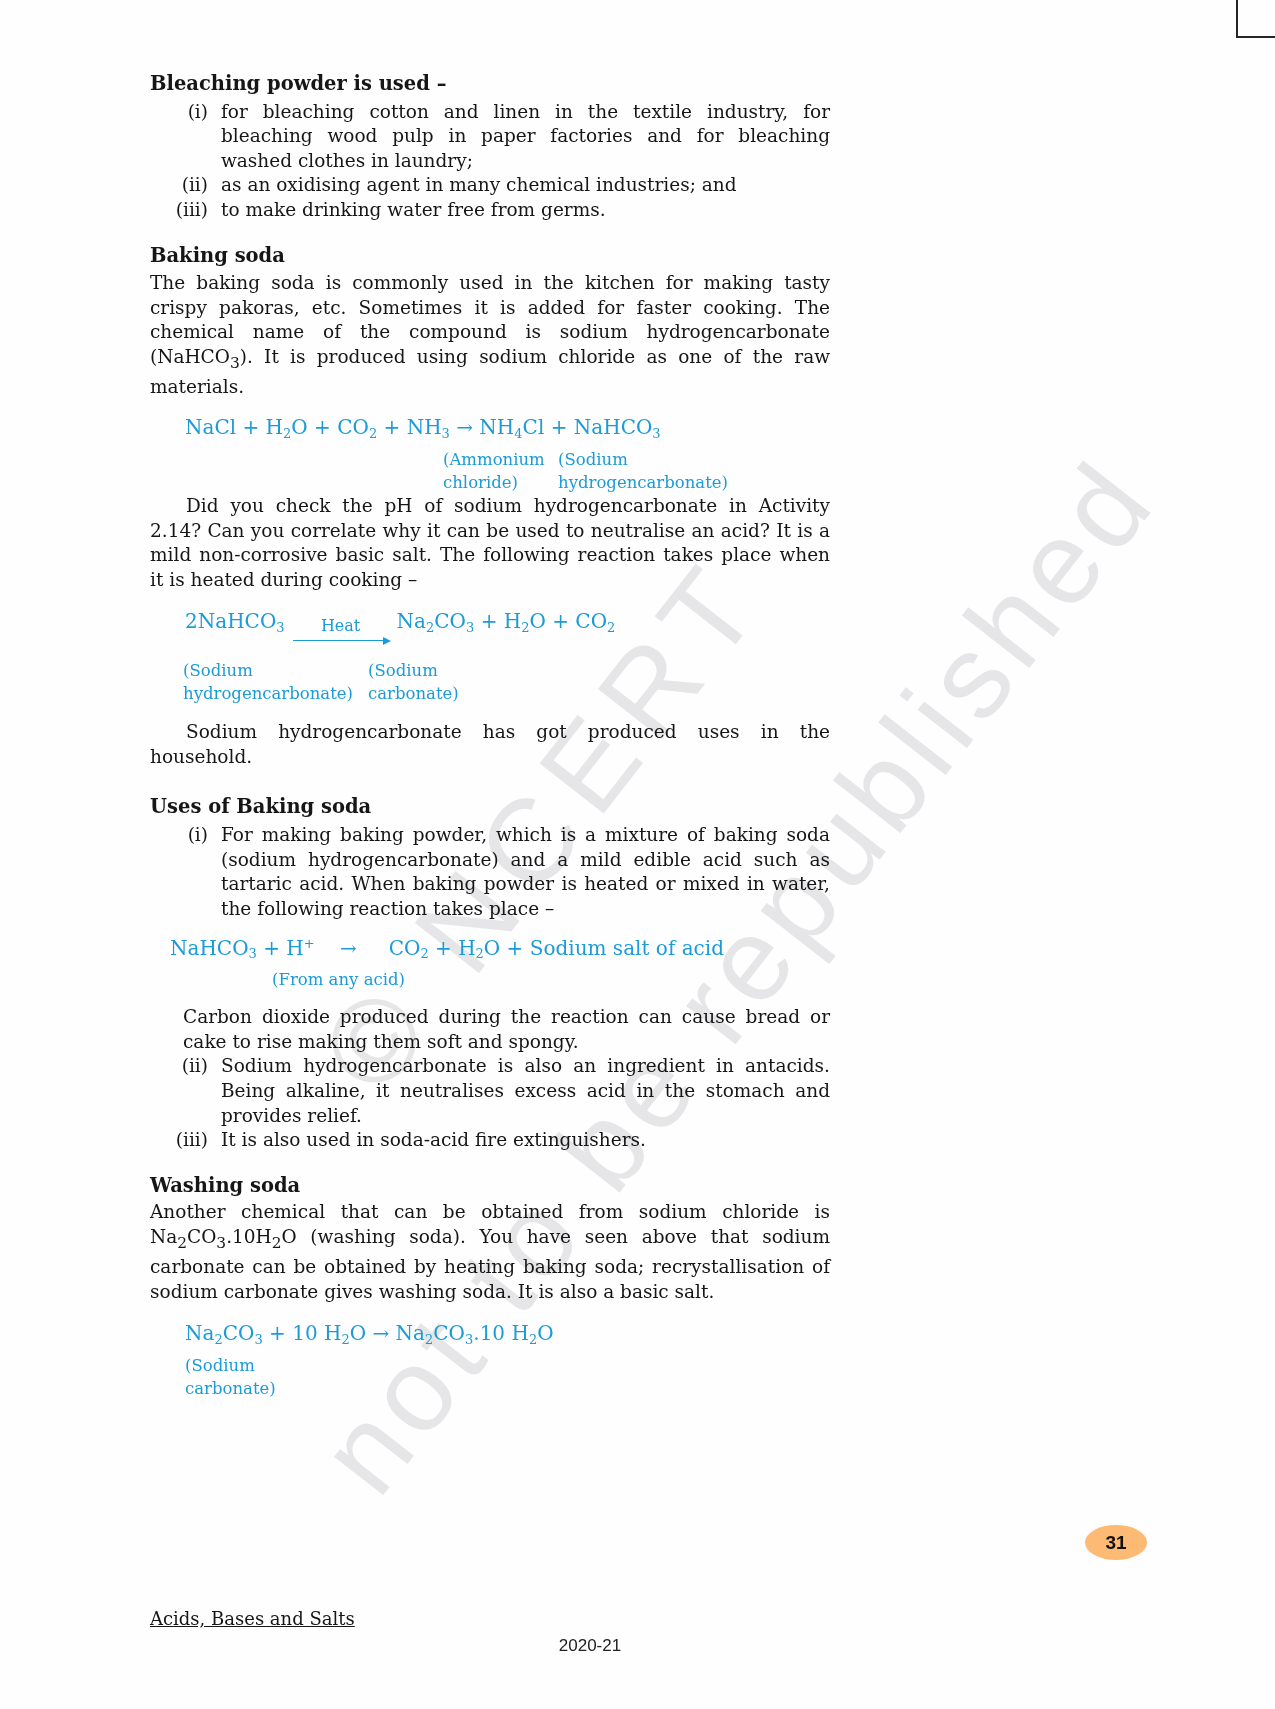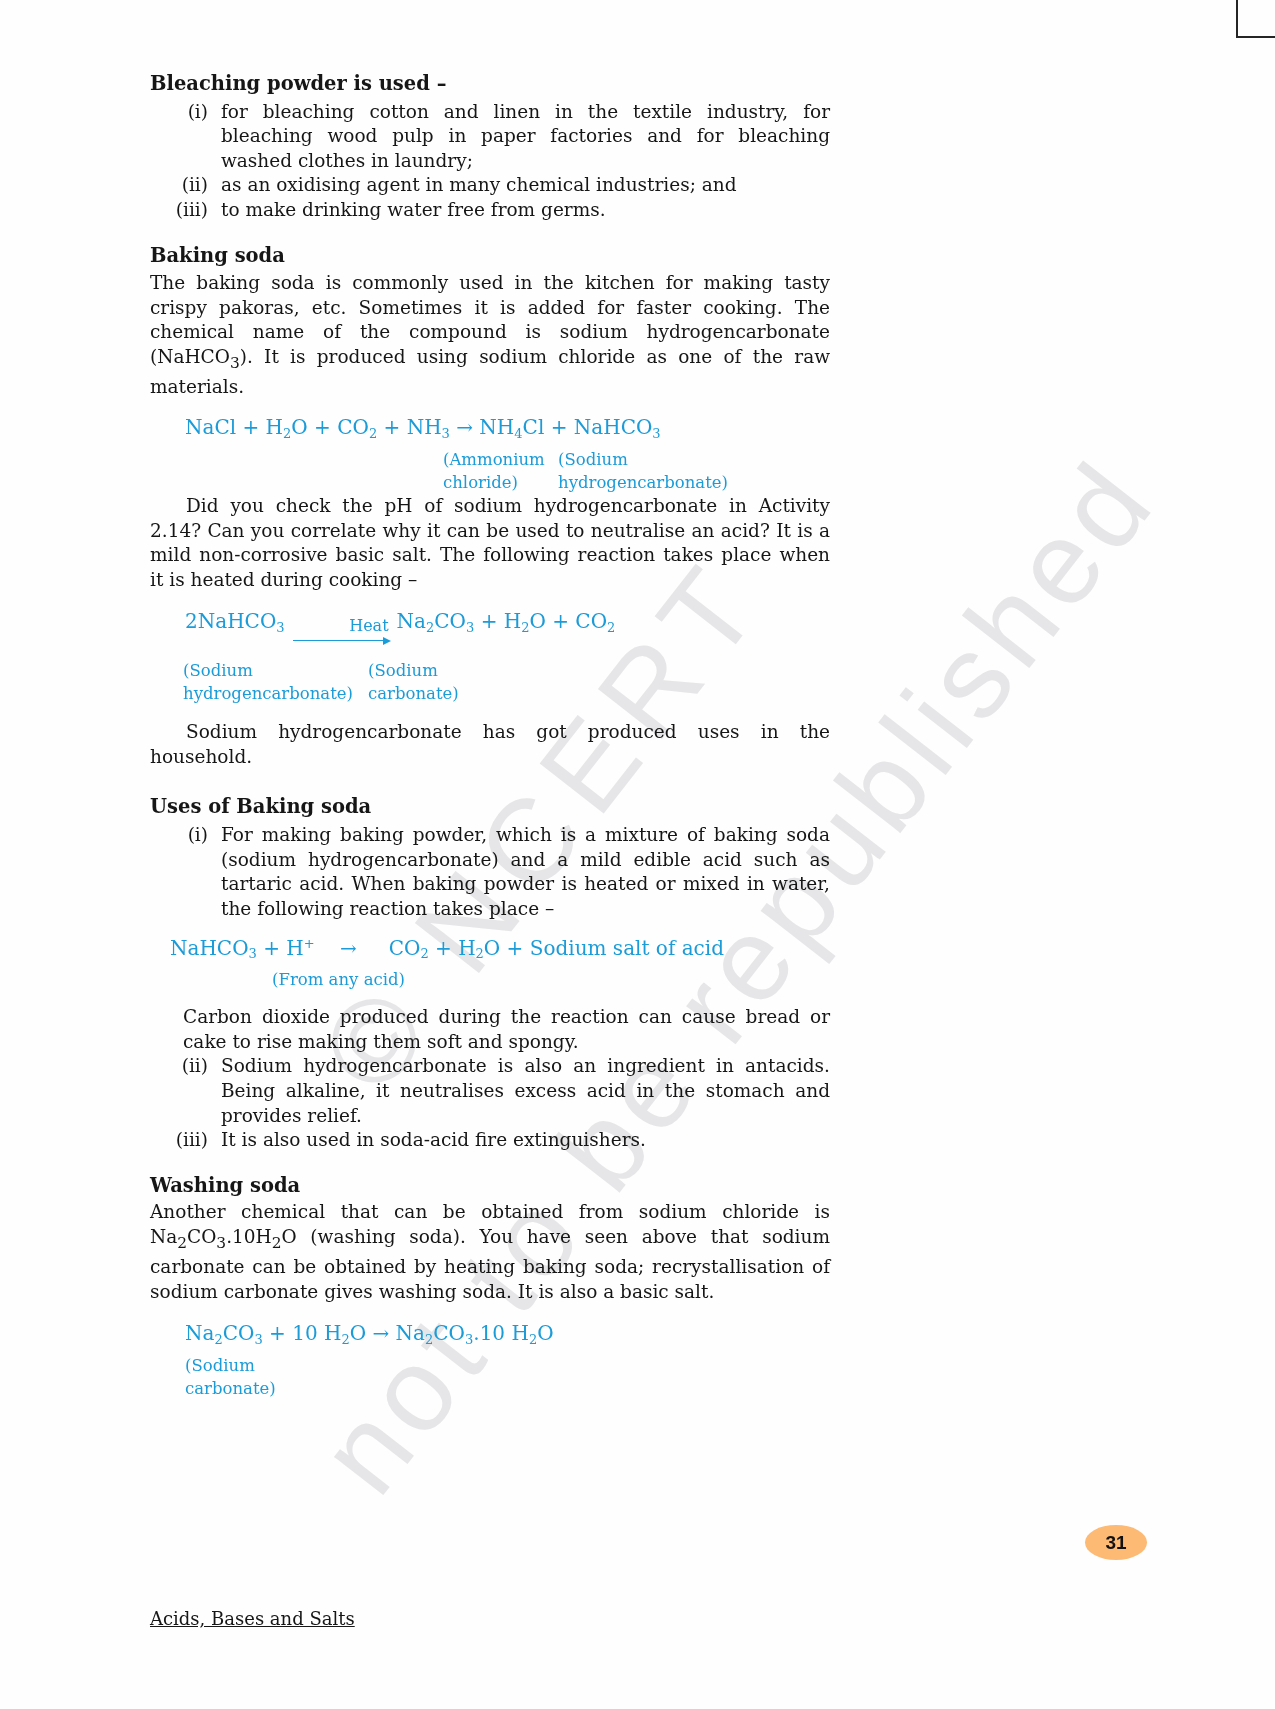--- a/index.html
+++ b/index.html
@@ -31,21 +31,21 @@
   .li-text{flex:1;text-align:justify;}
 
   
   .eq{color:#1b9bd8;font-size:20px;margin:15px 0 0 35px;white-space:nowrap;text-align:left;}
   .eq sub{font-size:13px;vertical-align:-0.28em;}
   .eq sup{font-size:13px;vertical-align:0.5em;}
   .eq-labels{display:flex;color:#1b9bd8;font-size:16.5px;line-height:23px;
              text-align:left;margin-top:2px;}
   .eq-col{flex:none;}
 
-  .rxn-arrow{display:inline-block;vertical-align:-3px;margin:16px 8px;text-align:right;}
+  .rxn-arrow{display:inline-block;vertical-align:-3px;margin:16px 8px;text-align:center;}
   .rxn-arrow-label{display:block;font-size:16px;line-height:15px;}
   .rxn-arrow-line{display:block;width:96px;height:7px;border-bottom:1.6px solid #1b9bd8;position:relative;}
   .rxn-arrow-line::after{content:"";position:absolute;right:-2px;bottom:-4.8px;width:0;height:0;
              border-left:8px solid #1b9bd8;border-top:4px solid transparent;border-bottom:4px solid transparent;}
 
   
   .footer-left{position:absolute;left:150px;top:1608px;font-size:18px;z-index:1;text-decoration:underline;}
   .page-badge{position:absolute;left:1085px;top:1525px;width:62px;height:35px;border-radius:50%;
               background:#fdba74;display:flex;align-items:center;justify-content:center;
               font-family:"Liberation Sans",sans-serif;font-weight:bold;font-size:19px;color:#111;z-index:1;}
@@ -127,14 +127,15 @@
     <div class="eq-labels" style="margin-left:35px;">
       <span class="eq-col" style="width:105px;">(Sodium carbonate)</span>
     </div>
 
   </div>
 
   <div class="footer-left">Acids, Bases and Salts</div>
   <div class="page-badge">
     <span>31</span>
   </div>
+  <div class="year-mark">2020-21</div>
 
 </div>
 
 </body></html>

